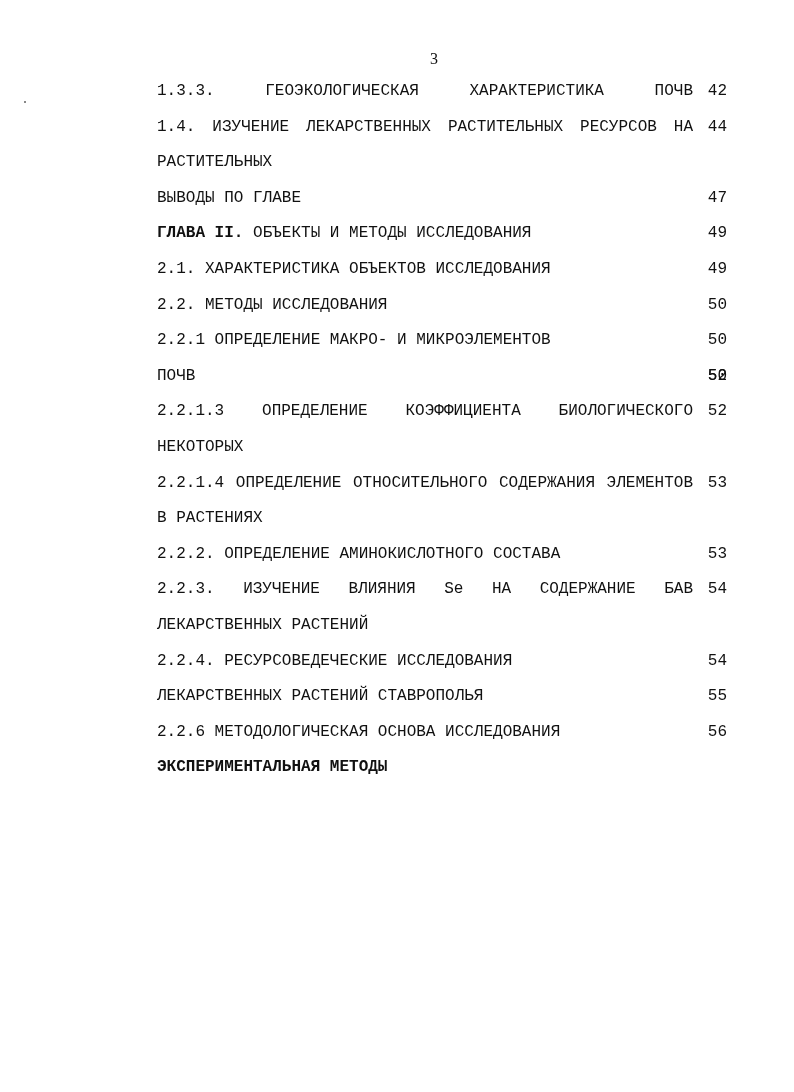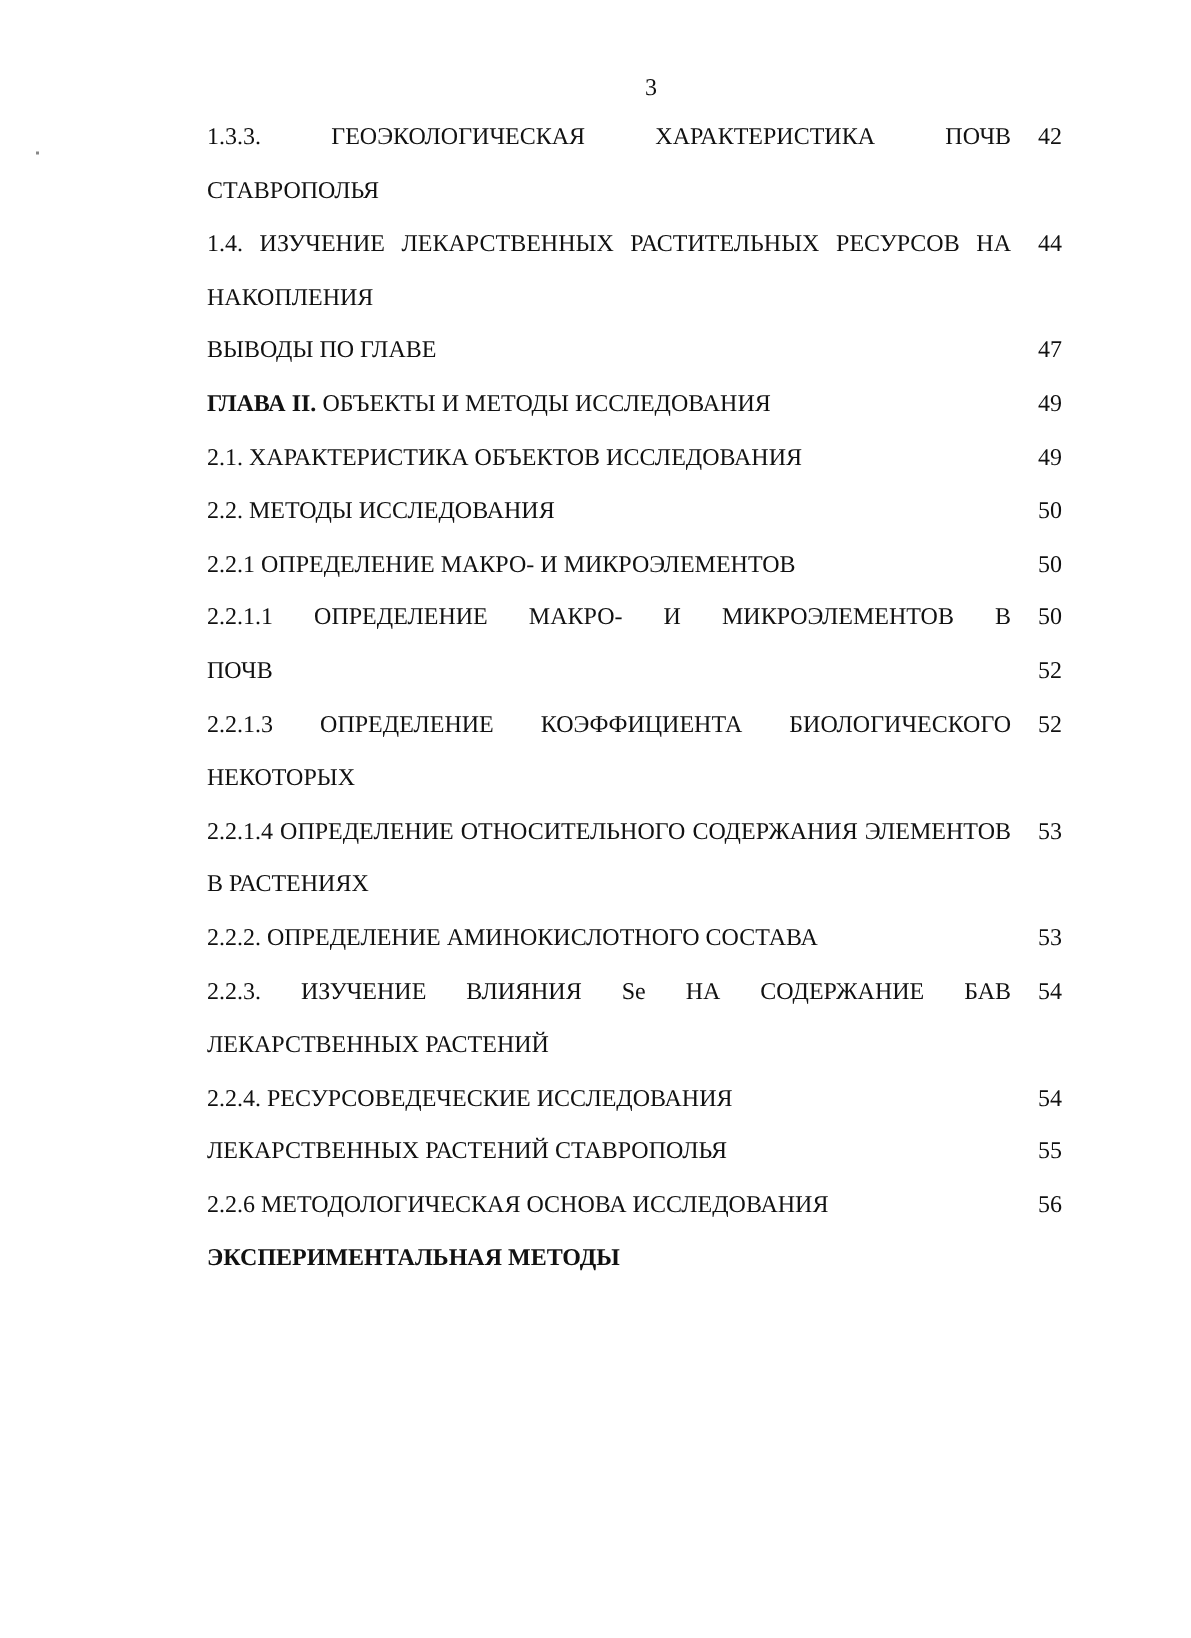--- a/index.html
+++ b/index.html
@@ -1,44 +1,43 @@
 <!DOCTYPE html>
 <html><head>
   <meta charset="utf-8">
   <style>
     html, body { margin: 0; padding: 0; background: #ffffff; }
     body { width: 794px; height: 1092px; position: relative; overflow: hidden;
       font-family: "Liberation Serif", "DejaVu Serif", serif; color: #111; }
     .page-number { position: absolute; top: 50px; left: 0; width: 100%; text-align: center;
       font-size: 16px; left: 37px; }
     .speck { position: absolute; left: 24px; top: 101px; width: 2px; height: 2px; background: #888; }
-    .toc { position: absolute; left: 138px; top: 74px; width: 570px; }
+    .toc { position: absolute; left: 157px; top: 74px; width: 570px; font-family: Liberation Mono, monospace; }
     .entry { position: relative; font-size: 16px; line-height: 35.6px; }
     .entry .page { position: absolute; right: 0; top: 0; }
     .first-line { display: block; text-align: justify; text-align-last: justify; margin-right: 34px; }
     .second-line { display: block; }
     b { font-weight: bold; }
   </style>
 </head>
 <body>
 
 <div class="page-number">3</div>
 <div class="speck"></div>
 
 <div class="toc">
 
   <div class="entry">
     <span class="first-line">1.3.3. ГЕОЭКОЛОГИЧЕСКАЯ ХАРАКТЕРИСТИКА ПОЧВ</span>
-    <span class="second-line">СТАВРОПОЛЬЯ</span>
     <span class="page">42</span>
   </div>
 
   <div class="entry">
     <span class="first-line">1.4. ИЗУЧЕНИЕ ЛЕКАРСТВЕННЫХ РАСТИТЕЛЬНЫХ РЕСУРСОВ НА</span>
-    <span class="second-line">НАКОПЛЕНИЯ</span>
+    <span class="second-line">РАСТИТЕЛЬНЫХ</span>
     <span class="page">44</span>
   </div>
 
   <div class="entry">
     <span class="second-line">ВЫВОДЫ ПО ГЛАВЕ</span>
     <span class="page">47</span>
   </div>
 
   <div class="entry">
     <span class="second-line"><b>ГЛАВА II.</b><span> ОБЪЕКТЫ И МЕТОДЫ ИССЛЕДОВАНИЯ</span></span>
@@ -54,21 +53,20 @@
     <span class="second-line">2.2. МЕТОДЫ ИССЛЕДОВАНИЯ</span>
     <span class="page">50</span>
   </div>
 
   <div class="entry">
     <span class="second-line">2.2.1 ОПРЕДЕЛЕНИЕ МАКРО- И МИКРОЭЛЕМЕНТОВ</span>
     <span class="page">50</span>
   </div>
 
   <div class="entry">
-    <span class="first-line">2.2.1.1 ОПРЕДЕЛЕНИЕ МАКРО- И МИКРОЭЛЕМЕНТОВ В</span>
     <span class="page">50</span>
   </div>
 
   <div class="entry">
     <span class="second-line">ПОЧВ</span>
     <span class="page">52</span>
   </div>
 
   <div class="entry">
     <span class="first-line">2.2.1.3 ОПРЕДЕЛЕНИЕ КОЭФФИЦИЕНТА БИОЛОГИЧЕСКОГО</span>

